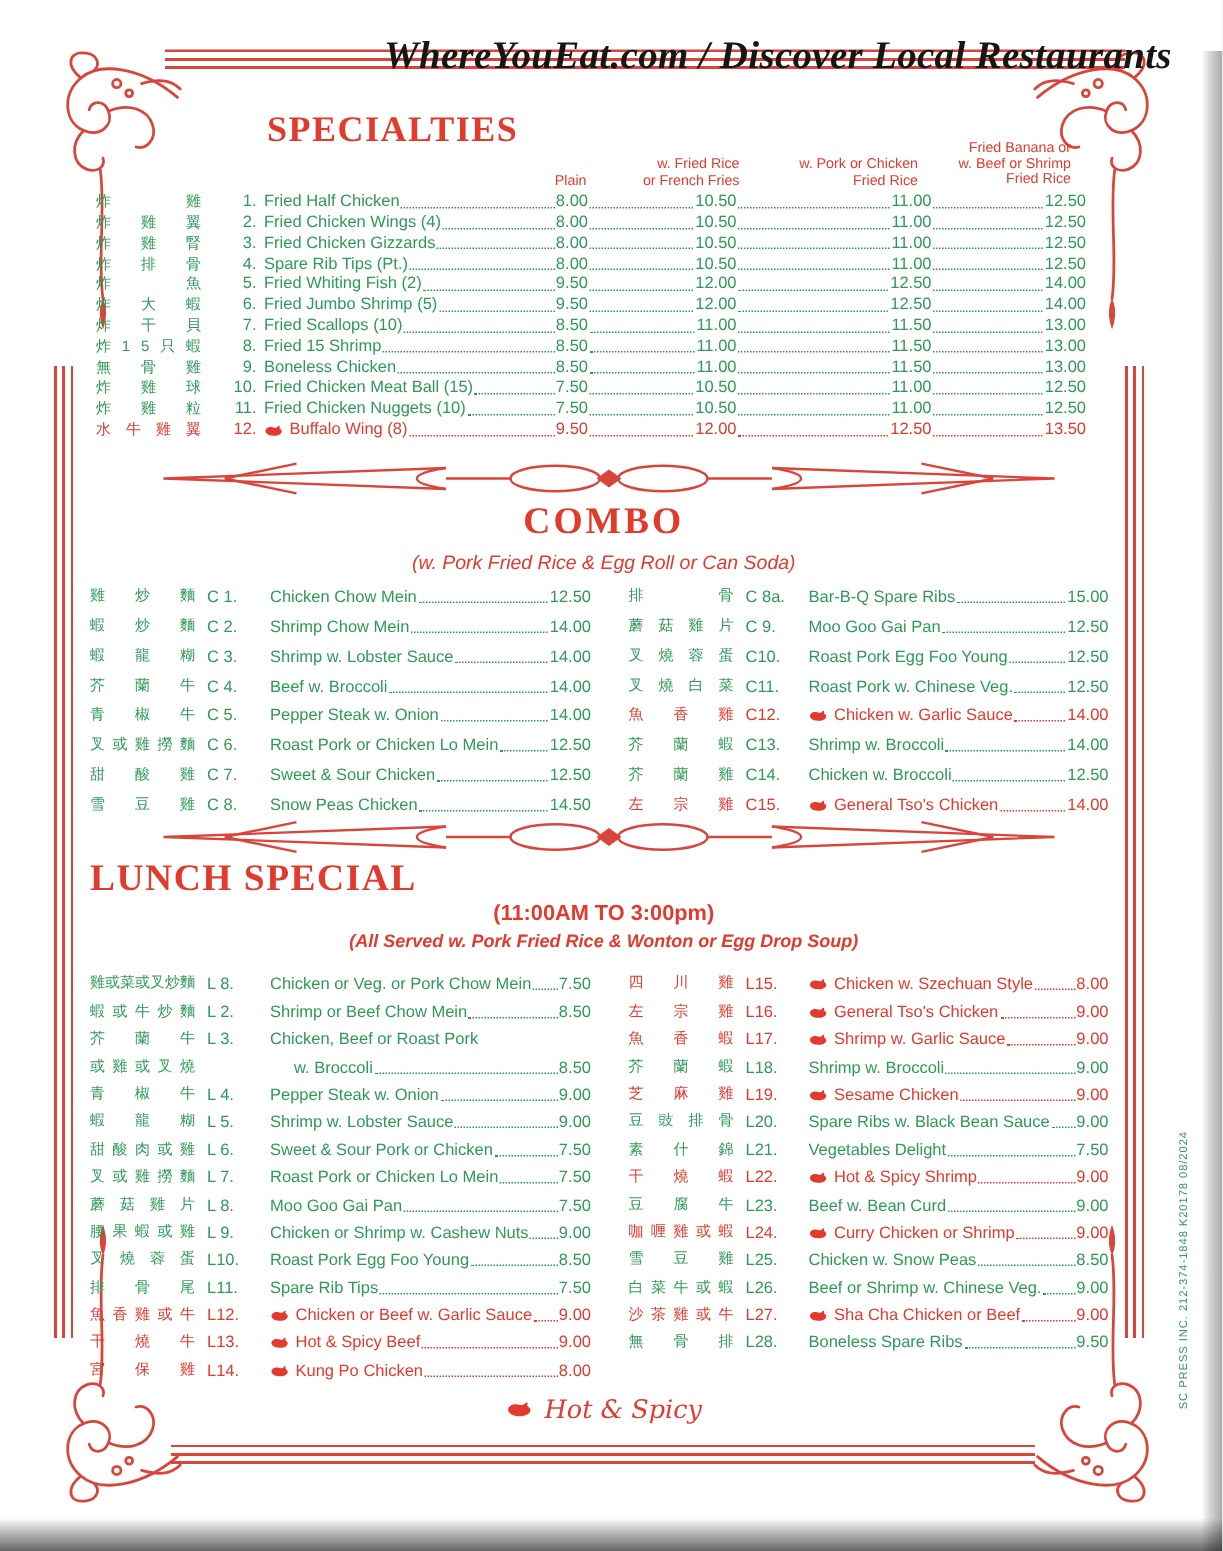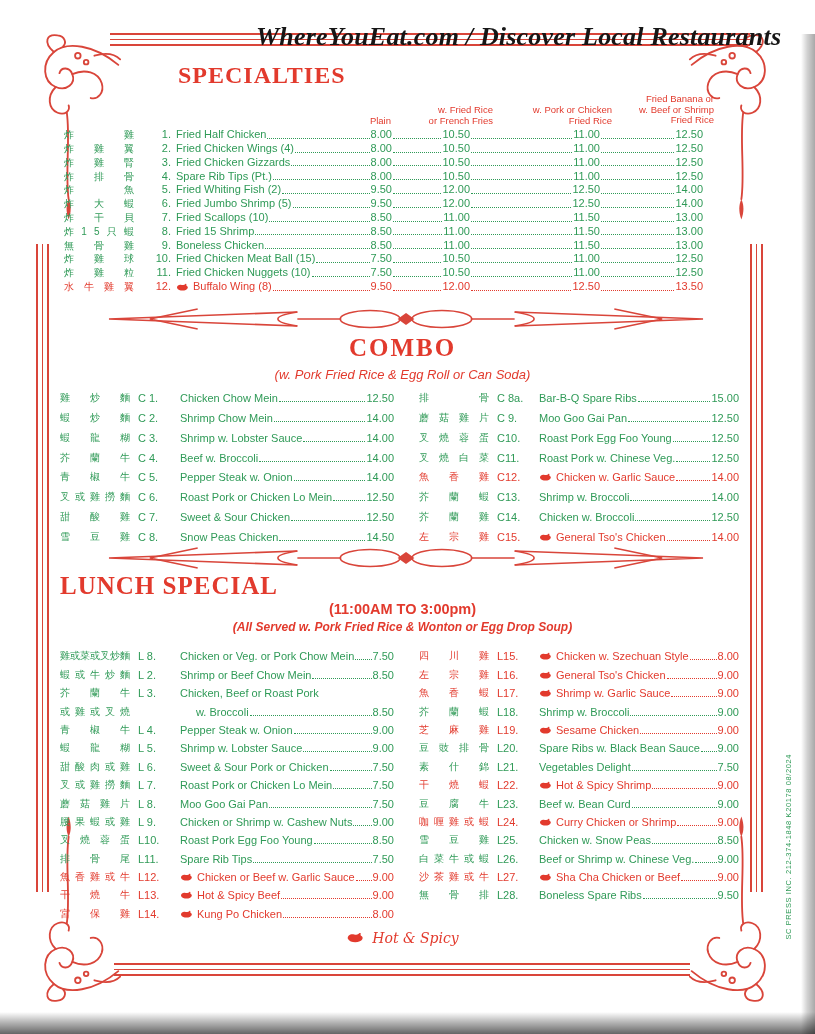--- a/index.html
+++ b/index.html
@@ -20,21 +20,21 @@
   #orn-bl{left:30px;top:810px;transform:scaleY(-1);}
   #orn-br{left:688px;top:810px;transform:scale(-1,-1);}
   .divider{position:absolute;left:102px;width:608px;height:30px;color:var(--bred);}
   #div1{top:304px;} #div2{top:543px;}
   
   #banner{position:absolute;left:256px;top:22px;z-index:3;color:var(--ink);
     font-family:"Liberation Serif",serif;font-style:italic;font-weight:bold;
     font-size:26px;white-space:nowrap;letter-spacing:.2px;}
   
   .sec-title{position:absolute;font-family:"Liberation Serif",serif;font-weight:bold;color:var(--red);}
-  #spec-title{left:178px;top:62px;font-size:24px;letter-spacing:1px;}
+  #spec-title{left:178px;top:74px;font-size:24px;letter-spacing:1px;}
   #combo-title{left:60px;right:70px;top:334px;text-align:center;font-size:25px;letter-spacing:2px;}
   #lunch-title{left:60px;right:70px;top:572px;font-size:25px;letter-spacing:1px;}
   .subline{position:absolute;left:60px;right:70px;text-align:center;color:var(--red);}
   #combo-sub{top:367px;font-size:13px;font-style:italic;font-weight:normal;}
   #lunch-sub1{top:601px;font-size:14.5px;font-weight:bold;}
   #lunch-sub2{top:620px;font-size:12px;font-style:italic;font-weight:bold;}
   
   .colhead{position:absolute;color:var(--red);font-size:9.5px;line-height:10.5px;text-align:right;}
   .ch0{right:424px;top:116px;} .ch1{right:322px;top:105px;margin-left:16px;}
   .ch2{right:203px;top:105px;} .ch3{right:101px;top:94px;}
@@ -46,34 +46,34 @@
   .seg{display:flex;align-items:flex-end;}
   .lead{flex:1 1 6px;min-width:6px;border-bottom:1.6px dotted currentColor;margin:0 1px 2px 1px;}
   .price{white-space:nowrap;}
   .iname{white-space:nowrap;}
   .indent{padding-left:16px;}
   .redrow{color:var(--red) !important;}
   .pepper{width:14px;height:9px;margin:0 3px 1px 0;flex:0 0 auto;}
   
   #spec-rows{position:absolute;left:64px;top:127px;}
   .srow{display:flex;align-items:flex-end;height:13.8px;font-size:11px;line-height:11.5px;color:var(--green);}
-  .seg1{width:216px;justify-content:space-between;} .seg2{width:78px;} .seg3{width:130px;} .seg4{width:103px;}
+  .seg1{width:216px;justify-content:space-between;} .seg2{width:99px;} .seg3{width:130px;} .seg4{width:103px;}
   
   .list{position:absolute;}
   #combo-left{left:60px;top:384px;width:334px;}
   #combo-right{left:419px;top:384px;width:320px;}
   #lunch-left{left:60px;top:644px;width:334px;}
   #lunch-right{left:419px;top:644px;width:320px;}
   .mrow{display:flex;align-items:flex-end;font-size:11px;line-height:12px;color:var(--green);}
   .combo .mrow{height:19.9px;}
   .lunch .mrow{height:18.4px;}
   .mrow .seg{flex:1;}
   
   #footer{position:absolute;left:60px;right:70px;top:930px;text-align:center;color:var(--red);
-    font-family:"DejaVu Serif",serif;font-style:italic;font-size:14px;}
+    font-family:"DejaVu Serif",serif;font-style:italic;font-size:17px;}
   #footer .pepper{width:20px;height:12px;margin:0 6px 0 0;display:inline-block;vertical-align:-1px;}
   
   #printnote{position:absolute;left:784px;top:754px;color:var(--green);font-size:7.5px;
     writing-mode:vertical-rl;transform:rotate(180deg);letter-spacing:.6px;white-space:nowrap;z-index:2;}
   
   #shadow-right{position:absolute;right:0;top:34px;width:14px;height:1000px;
     background:linear-gradient(to right,rgba(0,0,0,0),rgba(0,0,0,.18) 45%,rgba(0,0,0,.34));}
   #shadow-bottom{position:absolute;left:0;bottom:0;width:815px;height:22px;
     background:linear-gradient(to bottom,rgba(0,0,0,0),rgba(0,0,0,.28) 45%,rgba(0,0,0,.6));}
 </style>

